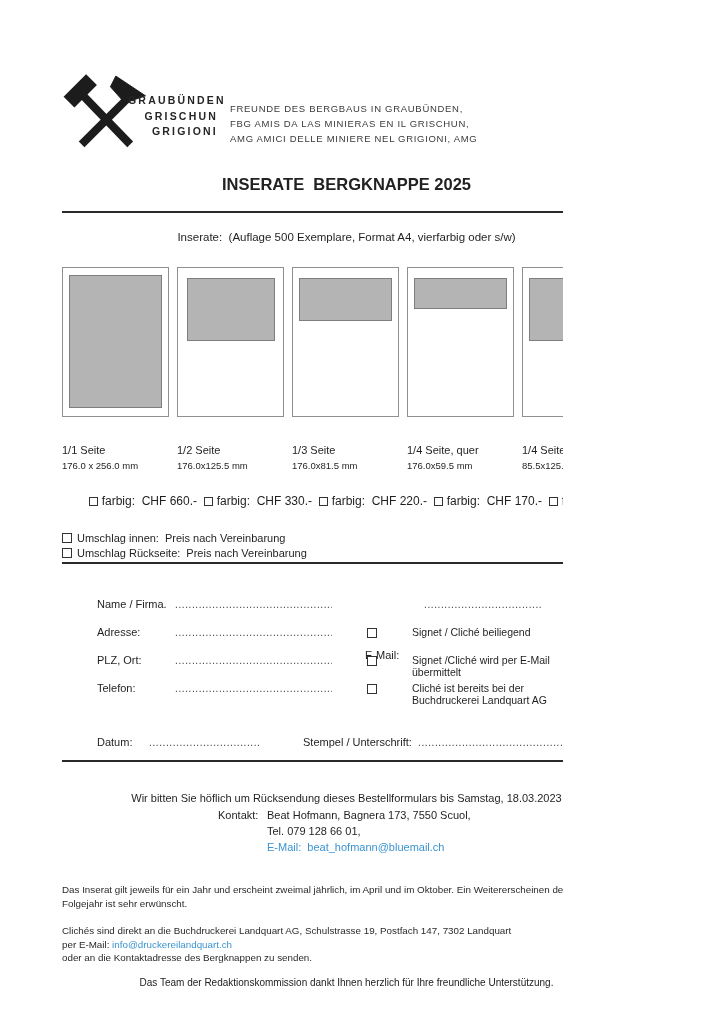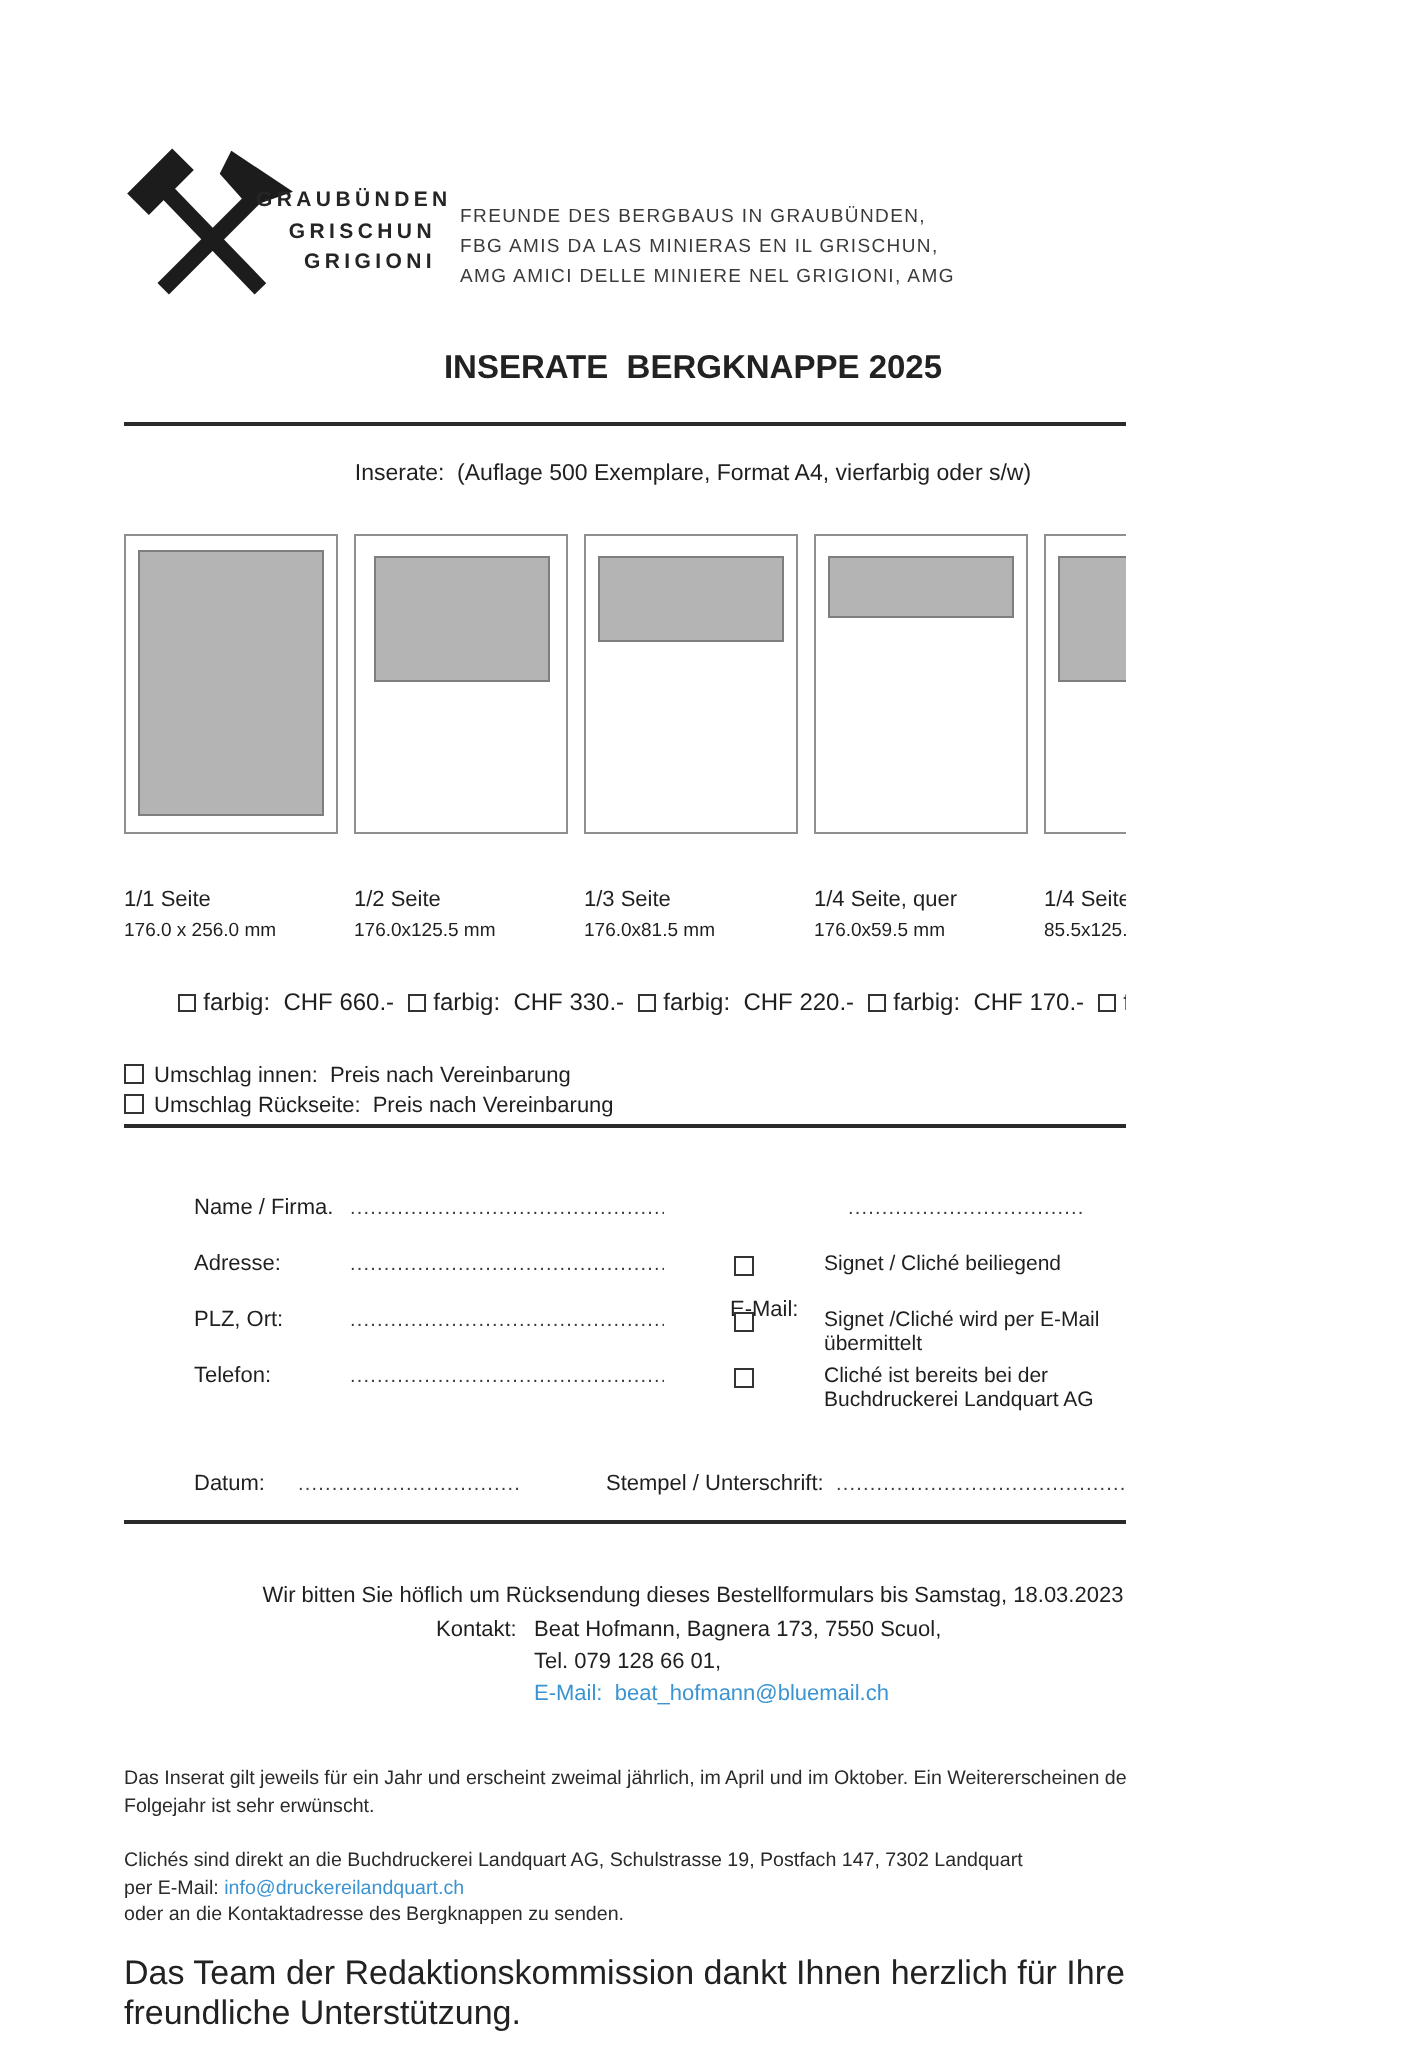--- a/index.html
+++ b/index.html
@@ -49,21 +49,21 @@
            font-size:10px;letter-spacing:0.6px;color:#3c3c3c;}
   .cbx{position:absolute;}
   .cb-text{position:absolute;font-size:10.5px;}
 
   
   .deadline{position:absolute;left:62px;top:792px;width:569px;text-align:center;font-size:11px;}
   .contact-label{position:absolute;left:218px;top:809px;font-size:11px;}
   .contact-line{position:absolute;left:267px;font-size:11px;}
   .blue{color:#3b94d1;}
   .note{position:absolute;left:62px;font-size:9.8px;line-height:13.5px;color:#2a2a2a;}
-  .thanks{position:absolute;left:62px;top:977px;width:569px;font-size:17px;color:#222;}
+  .thanks{position:absolute;left:62px;top:977px;width:569px;text-align:center;font-size:10px;color:#222;}
 </style>
 </head>
 <body>
 
 <div class="page">
 
   <svg class="logo-icon" width="90" height="84" viewBox="0 0 100 92">
     <g stroke="#1c1c1c" fill="#1c1c1c">
       <line x1="22" y1="24" x2="78" y2="82" stroke-width="9"></line>
       <line x1="10" y1="35" x2="35" y2="10" stroke-width="17"></line>

